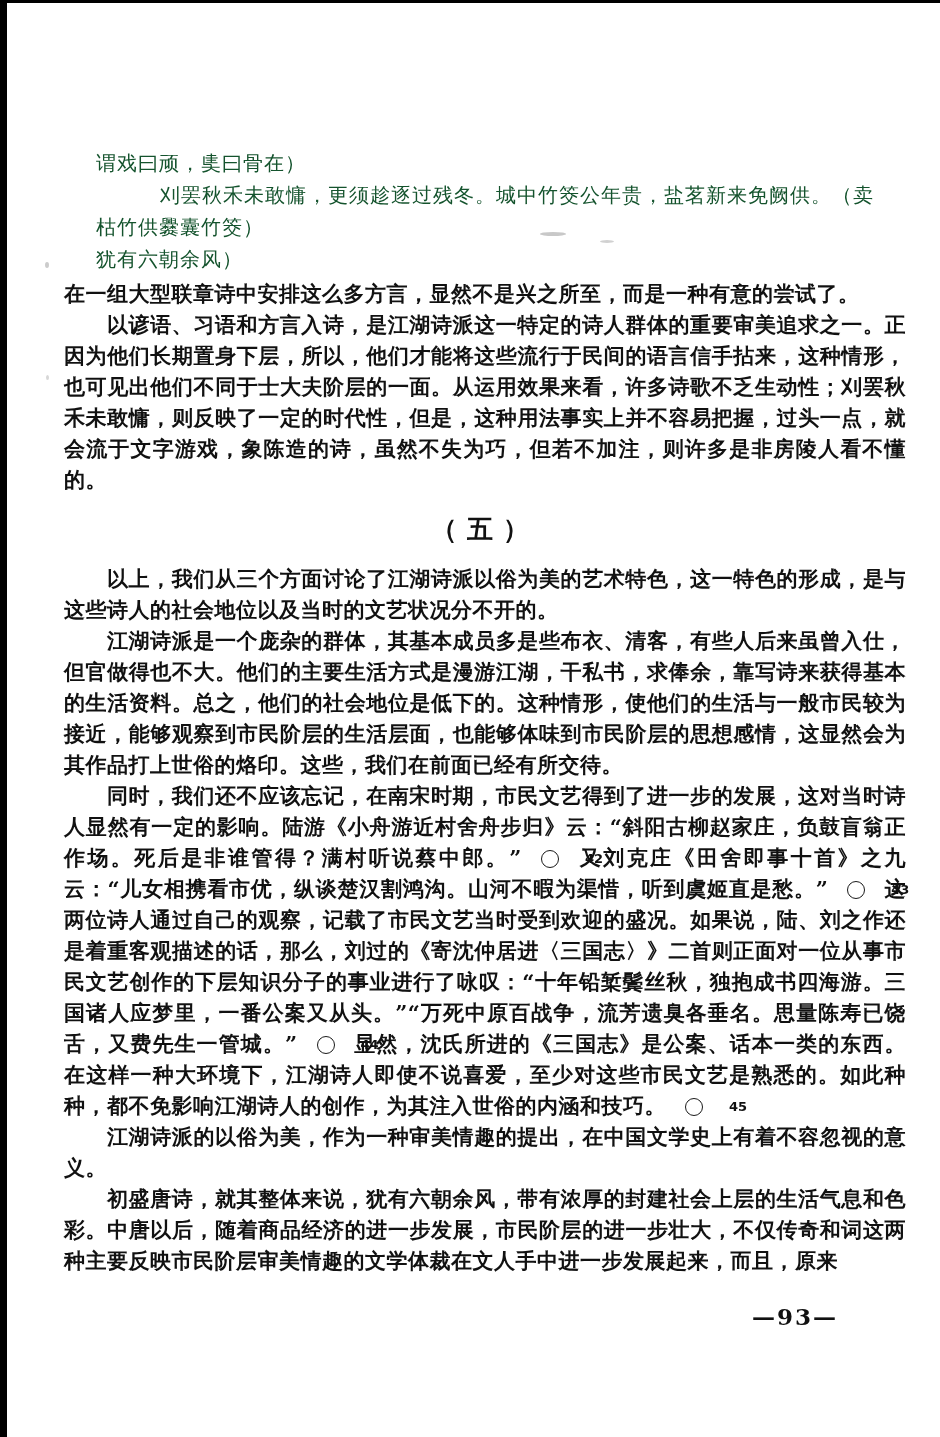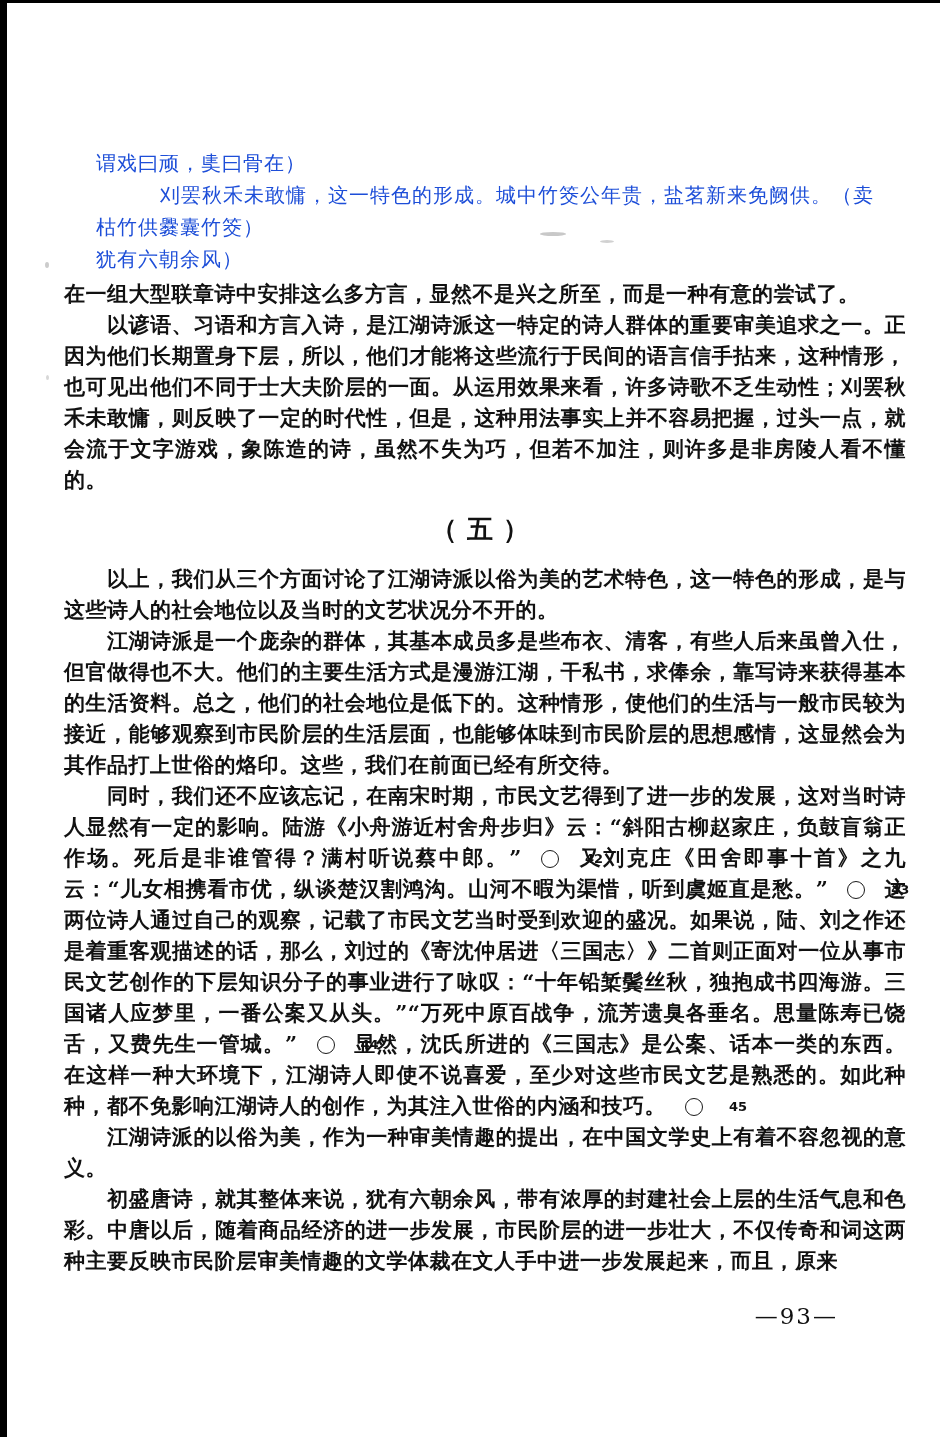--- a/index.html
+++ b/index.html
@@ -26,21 +26,21 @@
     position: absolute;
     left: 64px;
     top: 147px;
     width: 842px;
   }
   .quote-line {
     margin: 0;
     font-size: 20px;
     line-height: 32px;
     font-weight: normal;
-    color: #1d4ed8;
+    color: #14532d;
     letter-spacing: 1px;
   }
   .q-hang { padding-left: 32px; }
   .q-indent { text-indent: 96px; }
   .paragraph {
     margin: 0;
     font-size: 21px;
     line-height: 31px;
     font-weight: 600;
     text-align: justify;
@@ -71,21 +71,21 @@
     text-align: center;
     vertical-align: 2px;
     margin: 0 19px;
     letter-spacing: 0;
   }
   .page-number {
     position: absolute;
     right: 102px;
     top: 1303px;
     font-size: 23px;
-    font-weight: normal;
+    font-weight: bold;
     letter-spacing: 2px;
     color: #111;
   }
   .scan-speck {
     position: absolute;
     background: #9a9a9a;
     border-radius: 50%;
   }
   .speck-1 { left: 540px; top: 232px; width: 26px; height: 4px; opacity: .55; }
   .speck-2 { left: 600px; top: 240px; width: 14px; height: 3px; opacity: .45; }
@@ -99,21 +99,21 @@
   <div class="edge-top"></div>
   <div class="edge-left"></div>
 
   <div class="scan-speck speck-1"></div>
   <div class="scan-speck speck-2"></div>
   <div class="scan-speck speck-3"></div>
   <div class="scan-speck speck-4"></div>
 
   <div class="content">
       <p class="quote-line q-hang">谓戏曰顽，奊曰骨在）</p>
-      <p class="quote-line q-indent">刈罢秋禾未敢慵，这一特色的形成。城中竹筊公年贵，盐茗新来免阙供。（卖</p>
+      <p class="quote-line q-indent">刈罢秋禾未敢慵，更须趁逐过残冬。城中竹筊公年贵，盐茗新来免阙供。（卖</p>
       <p class="quote-line q-hang">枯竹供爨囊竹筊）</p>
       <p class="quote-line q-hang">犹有六朝余风）</p>
       <p class="paragraph no-indent first-body">在一组大型联章诗中安排这么多方言，显然不是兴之所至，而是一种有意的尝试了。</p>
       <p class="paragraph indent">以谚语、习语和方言入诗，是江湖诗派这一特定的诗人群体的重要审美追求之一。正因为他们长期置身下层，所以，他们才能将这些流行于民间的语言信手拈来，这种情形，也可见出他们不同于士大夫阶层的一面。从运用效果来看，许多诗歌不乏生动性；刈罢秋禾未敢慵，则反映了一定的时代性，但是，这种用法事实上并不容易把握，过头一点，就会流于文字游戏，象陈造的诗，虽然不失为巧，但若不加注，则许多是非房陵人看不懂的。</p>
       <div class="section-heading">（五）</div>
       <p class="paragraph indent">以上，我们从三个方面讨论了江湖诗派以俗为美的艺术特色，这一特色的形成，是与这些诗人的社会地位以及当时的文艺状况分不开的。</p>
       <p class="paragraph indent">江湖诗派是一个庞杂的群体，其基本成员多是些布衣、清客，有些人后来虽曾入仕，但官做得也不大。他们的主要生活方式是漫游江湖，干私书，求俸余，靠写诗来获得基本的生活资料。总之，他们的社会地位是低下的。这种情形，使他们的生活与一般市民较为接近，能够观察到市民阶层的生活层面，也能够体味到市民阶层的思想感情，这显然会为其作品打上世俗的烙印。这些，我们在前面已经有所交待。</p>
       <p class="paragraph indent">同时，我们还不应该忘记，在南宋时期，市民文艺得到了进一步的发展，这对当时诗人显然有一定的影响。陆游《小舟游近村舍舟步归》云：“斜阳古柳赵家庄，负鼓盲翁正作场。死后是非谁管得？满村听说蔡中郎。”<span class="fn-marker">42</span>又刘克庄《田舍即事十首》之九云：“儿女相携看市优，纵谈楚汉割鸿沟。山河不暇为渠惜，听到虞姬直是愁。”<span class="fn-marker">43</span>这两位诗人通过自己的观察，记载了市民文艺当时受到欢迎的盛况。如果说，陆、刘之作还是着重客观描述的话，那么，刘过的《寄沈仲居进〈三国志〉》二首则正面对一位从事市民文艺创作的下层知识分子的事业进行了咏叹：“十年铅椠鬓丝秋，独抱成书四海游。三国诸人应梦里，一番公案又从头。”“万死中原百战争，流芳遗臭各垂名。思量陈寿已饶舌，又费先生一管城。”<span class="fn-marker">44</span>显然，沈氏所进的《三国志》是公案、话本一类的东西。在这样一种大环境下，江湖诗人即使不说喜爱，至少对这些市民文艺是熟悉的。如此种种，都不免影响江湖诗人的创作，为其注入世俗的内涵和技巧。<span class="fn-marker">45</span></p>
       <p class="paragraph indent">江湖诗派的以俗为美，作为一种审美情趣的提出，在中国文学史上有着不容忽视的意义。</p>
       <p class="paragraph indent">初盛唐诗，就其整体来说，犹有六朝余风，带有浓厚的封建社会上层的生活气息和色彩。中唐以后，随着商品经济的进一步发展，市民阶层的进一步壮大，不仅传奇和词这两种主要反映市民阶层审美情趣的文学体裁在文人手中进一步发展起来，而且，原来</p>

